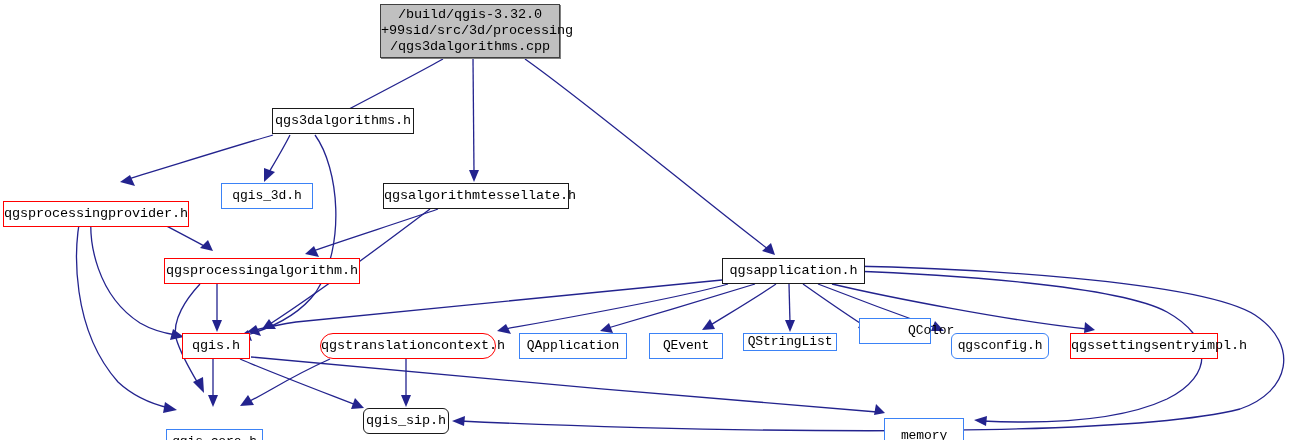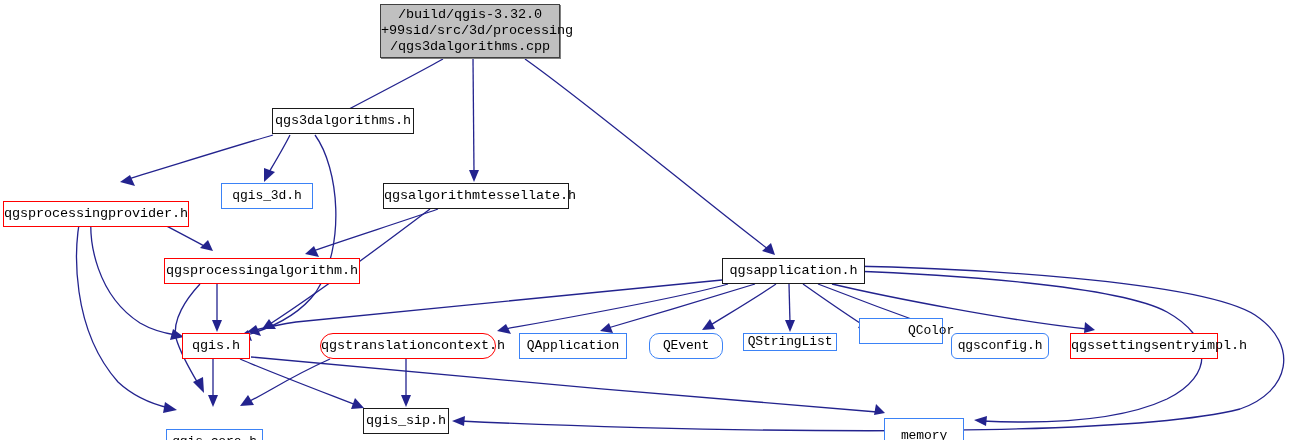--- a/index.html
+++ b/index.html
@@ -108,23 +108,23 @@
 /qgs3dalgorithms.cpp</span></div>
       <div class="node n-black" style="left: 236px; top: 108px; width: 142px; height: 26px; margin-left: 36px;"><span class="lbl">qgs3dalgorithms.h</span></div>
       <div class="node n-red" style="left: 3px; top: 201px; width: 186px; height: 26px;"><span class="lbl">qgsprocessingprovider.h</span></div>
       <div class="node n-gray" style="left: 221px; top: 183px; width: 92px; height: 26px;"><span class="lbl">qgis_3d.h</span></div>
       <div class="node n-black" style="left: 383px; top: 183px; width: 186px; height: 26px;"><span class="lbl">qgsalgorithmtessellate.h</span></div>
       <div class="node n-red" style="left: 124px; top: 258px; width: 196px; height: 26px; margin-left: 40px;"><span class="lbl">qgsprocessingalgorithm.h</span></div>
       <div class="node n-black" style="left: 722px; top: 258px; width: 143px; height: 26px;"><span class="lbl">qgsapplication.h</span></div>
       <div class="node n-red" style="left: 182px; top: 333px; width: 68px; height: 26px;"><span class="lbl">qgis.h</span></div>
       <div class="node n-red" style="left: 320px; top: 333px; width: 176px; height: 26px; border-radius: 13px;"><span class="lbl">qgstranslationcontext.h</span></div>
       <div class="node n-gray" style="left: 519px; top: 333px; width: 108px; height: 26px;"><span class="lbl">QApplication</span></div>
-      <div class="node n-gray" style="left: 649px; top: 333px; width: 74px; height: 26px; border-radius: 10px;"><span class="lbl">QEvent</span></div>
+      <div class="node n-gray" style="left: 649px; top: 333px; width: 74px; height: 26px;"><span class="lbl">QEvent</span></div>
       <div class="node n-gray" style="left: 743px; top: 333px; width: 94px; height: 18px;"><span class="lbl">QStringList</span></div>
-      <div class="node n-gray" style="left: 859px; top: 318px; width: 84px; height: 26px; padding-left: 48px;"><span class="lbl">QColor</span></div>
+      <div class="node n-gray" style="left: 859px; top: 318px; width: 72px; height: 26px; padding-left: 48px;"><span class="lbl">QColor</span></div>
       <div class="node n-gray" style="left: 951px; top: 333px; width: 98px; height: 26px; border-radius: 6px;"><span class="lbl">qgsconfig.h</span></div>
       <div class="node n-red" style="left: 1070px; top: 333px; width: 148px; height: 26px;"><span class="lbl">qgssettingsentryimpl.h</span></div>
       <div class="node n-gray" style="left: 166px; top: 408px; width: 97px; height: 26px; margin-top: 21px;"><span class="lbl">qgis_core.h</span></div>
-      <div class="node n-black" style="left: 363px; top: 408px; width: 86px; height: 26px;"><span class="lbl">qgis_sip.h</span></div>
+      <div class="node n-black" style="left: 363px; top: 408px; width: 86px; height: 26px; border-radius: 6px;"><span class="lbl">qgis_sip.h</span></div>
       <div class="node n-gray" style="left: 884px; top: 418px; width: 80px; height: 36px;"><span class="lbl">memory</span></div>
     </div>
 
 </div>
 
 </body></html>

